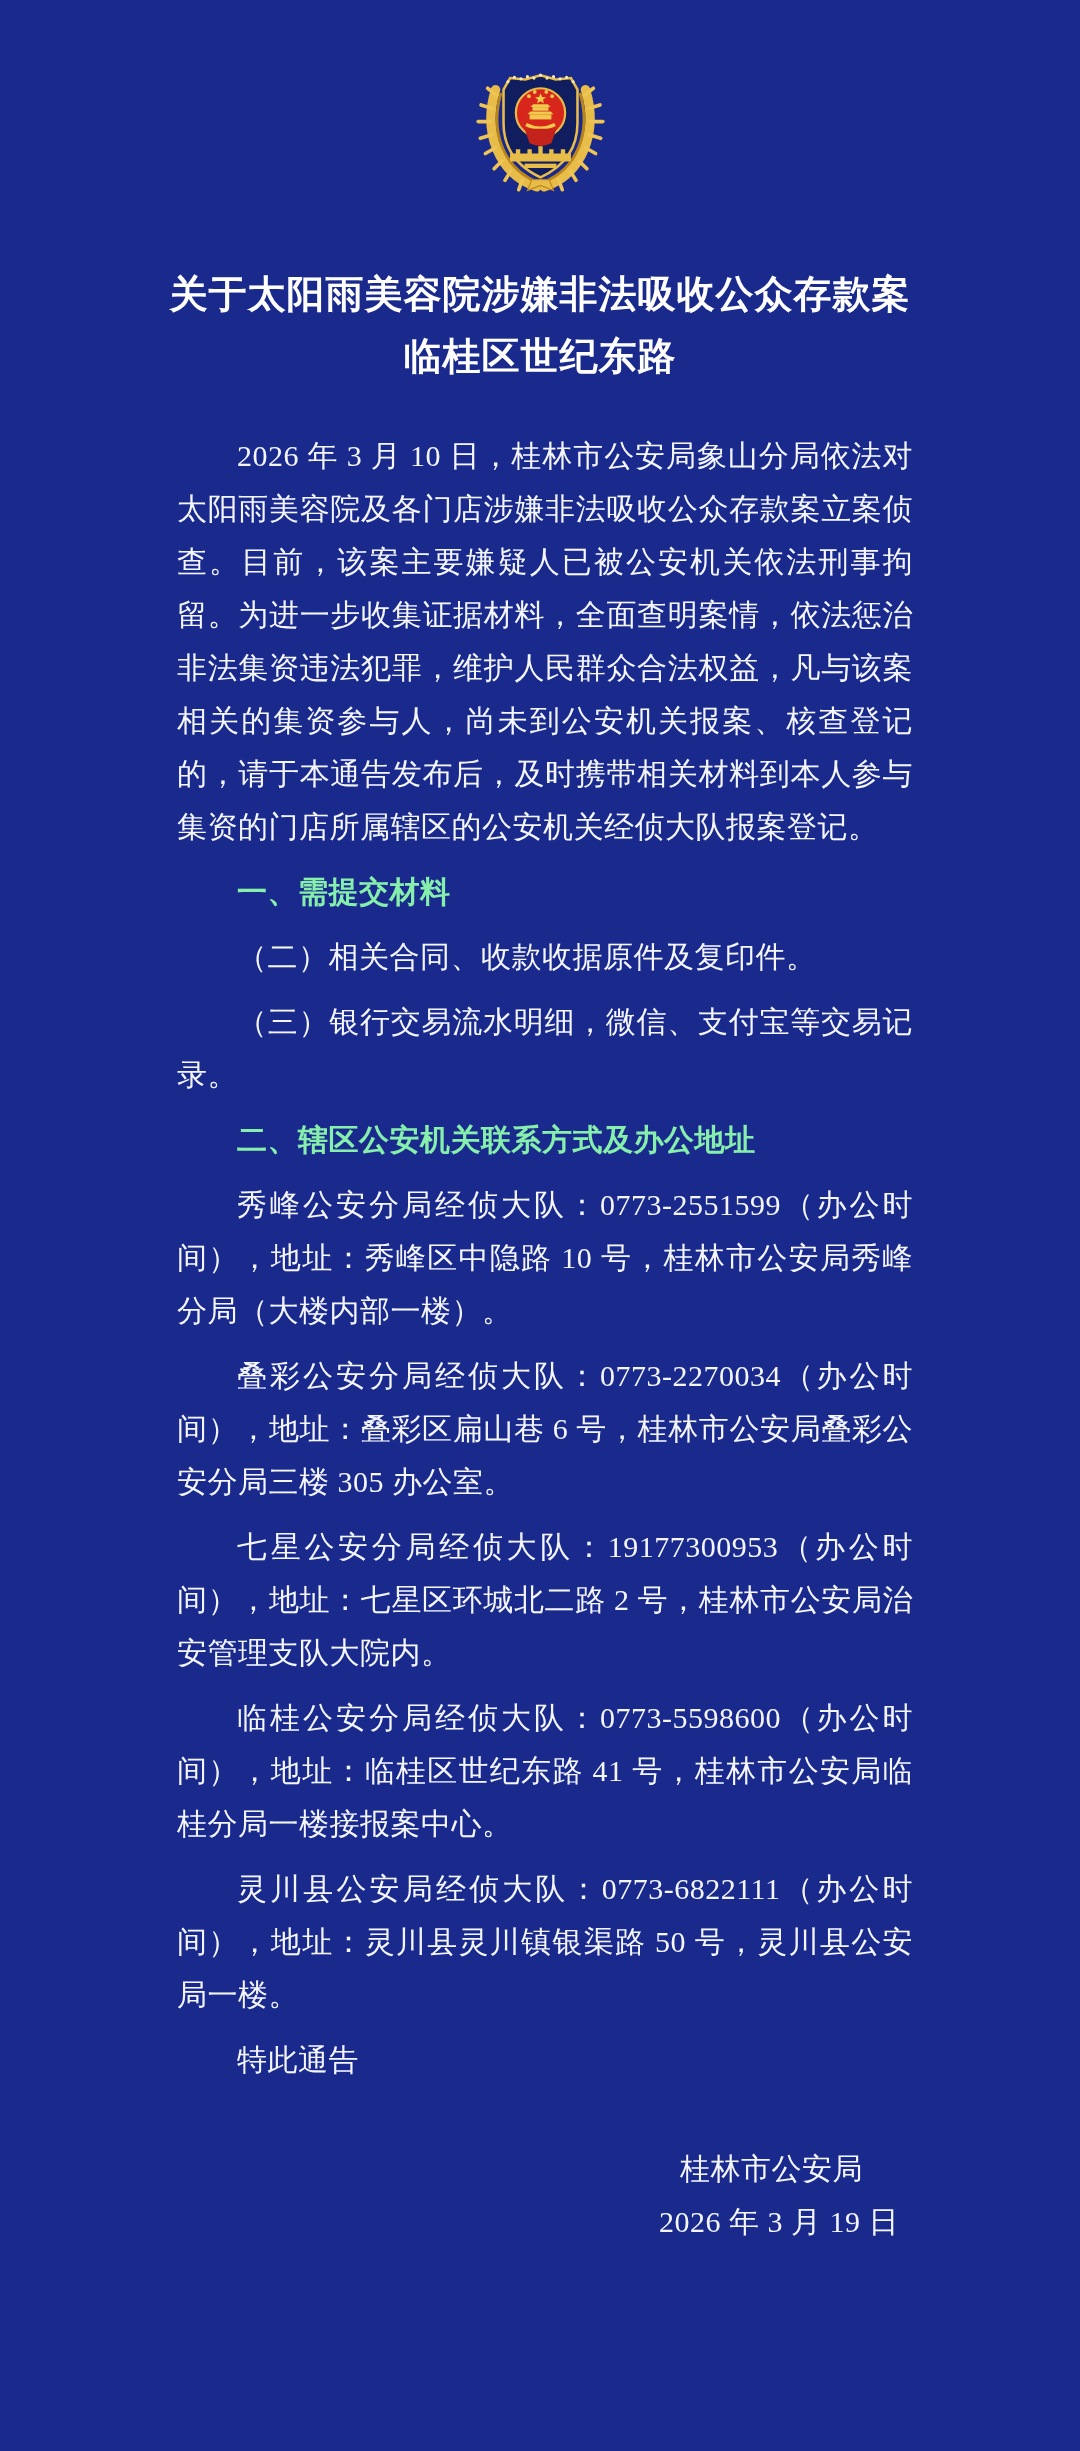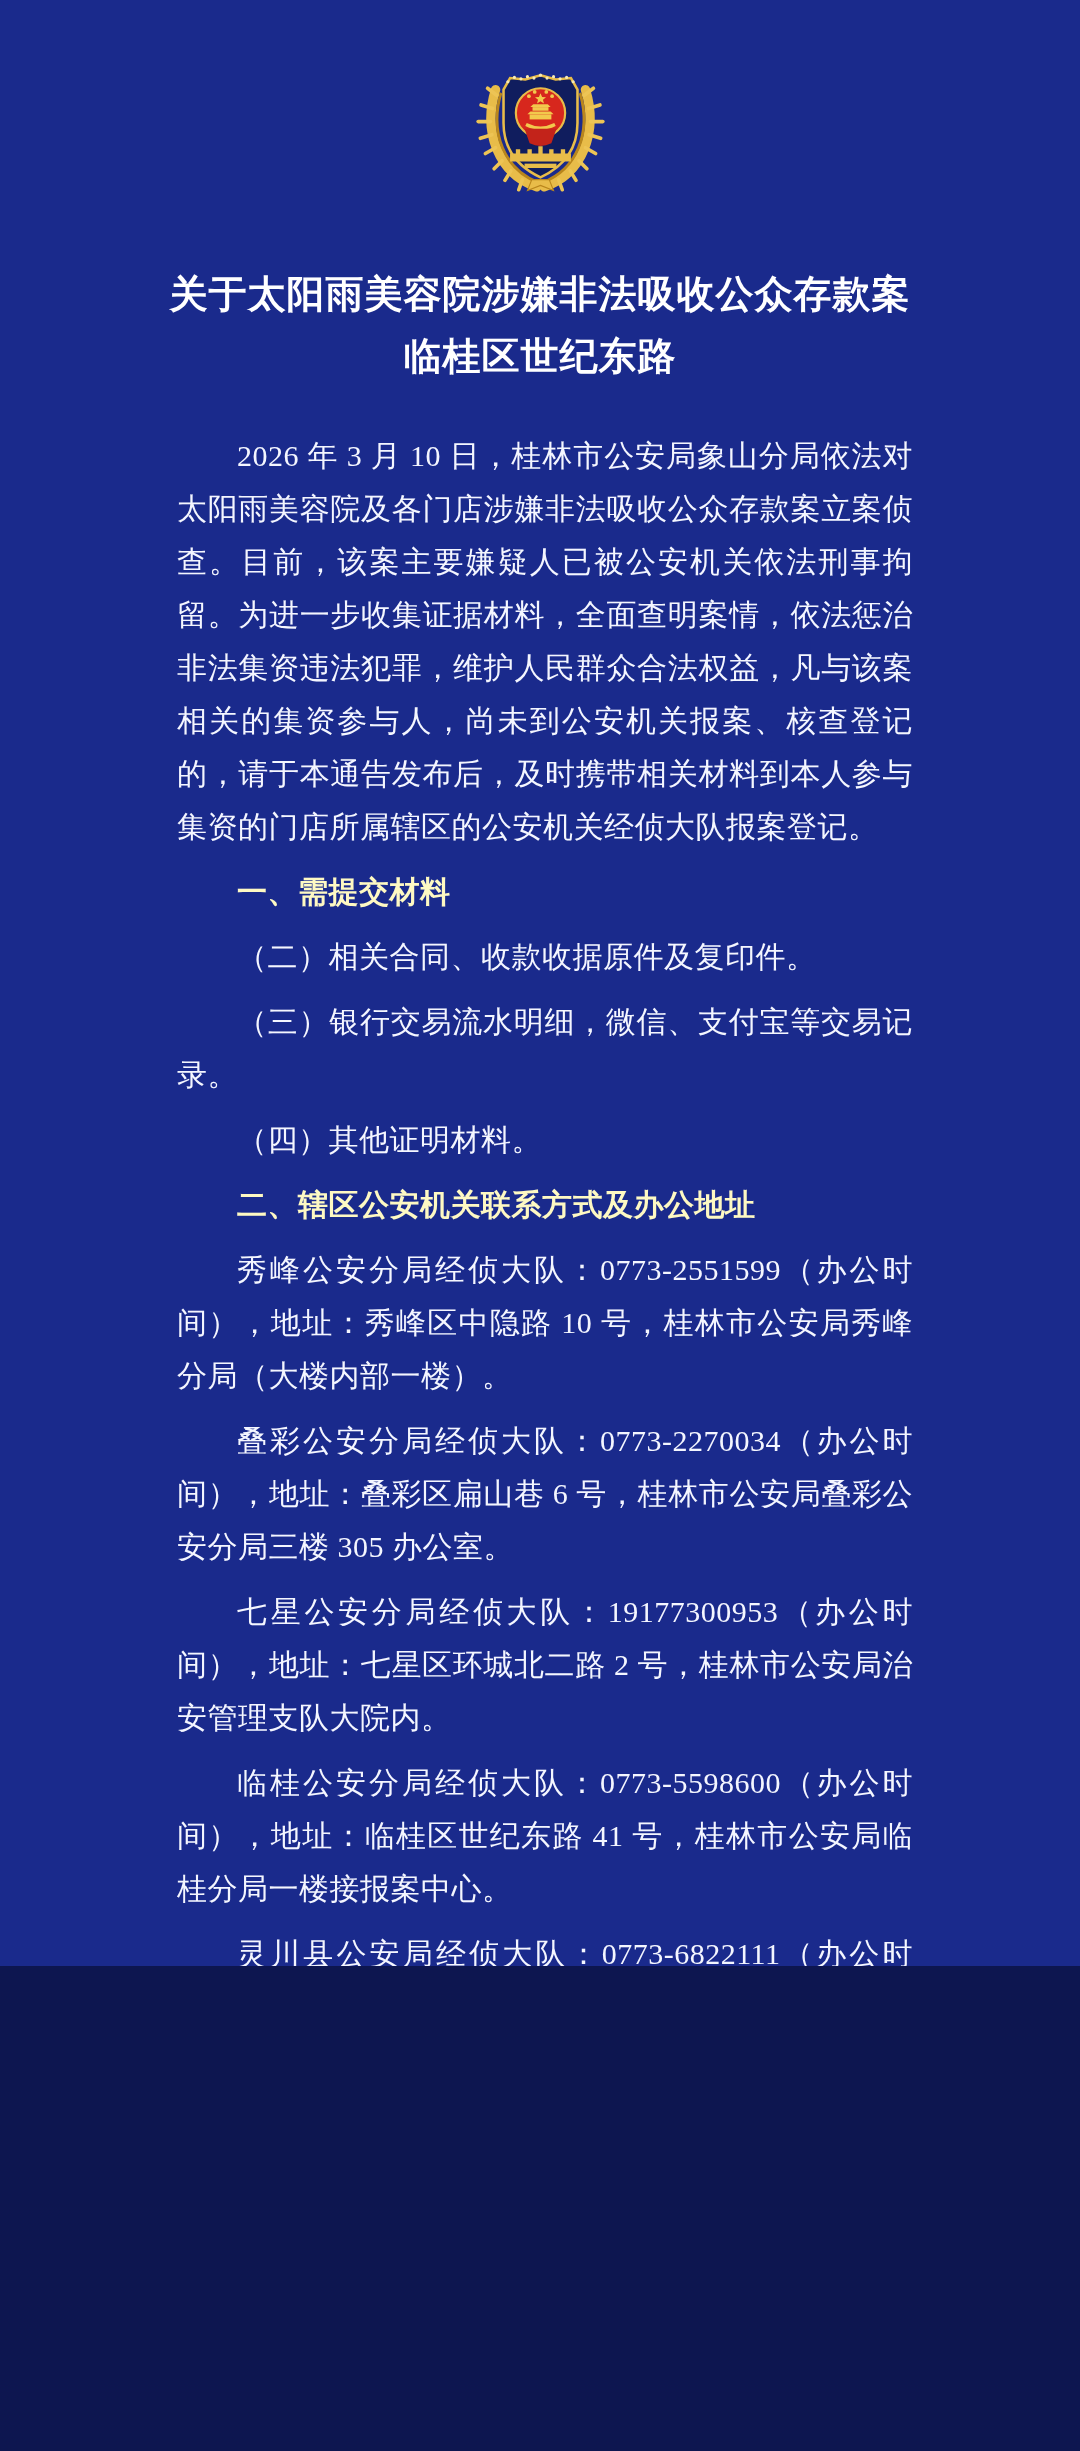--- a/index.html
+++ b/index.html
@@ -1,19 +1,19 @@
 <!DOCTYPE html>
 <html lang="zh"><head>
 <meta charset="utf-8">
 <style>
   html, body { margin: 0; padding: 0; background: #0d1650; }
   .page {
     position: relative;
     width: 1080px;
-    height: 1966px;
+    height: 2451px;
     margin: 0 auto;
     background: #1a2a8c;
     color: #f4f6ff;
     font-family: "Liberation Serif", "DejaVu Serif", serif;
     overflow: hidden;
   }
   .badge-wrap {
     width: 145px;
     height: 145px;
     margin: 52px auto 0;
@@ -36,21 +36,21 @@
     letter-spacing: 0.5px;
     text-align: justify;
     color: #f4f6ff;
   }
   .content p { margin: 12px; padding: 0; }
   .indent { text-indent: 2em; }
   .heading {
     font-family: "Liberation Sans", "DejaVu Sans", sans-serif;
     font-weight: bold;
     text-indent: 2em;
-    color: #fef9c3;
+    color: #86efac;
   }
   .signature {
     margin-top: 56px;
     text-align: right;
     padding-right: 26px;
   }
   .sig-org { padding-right: 36px; }
 </style>
 </head>
 <body>
@@ -134,21 +134,20 @@
     <div>关于太阳雨美容院涉嫌非法吸收公众存款案</div>
     <div>临桂区世纪东路</div>
   </div>
 
   <div class="content">
     <p class="indent">2026 年 3 月 10 日，桂林市公安局象山分局依法对太阳雨美容院及各门店涉嫌非法吸收公众存款案立案侦查。目前，该案主要嫌疑人已被公安机关依法刑事拘留。为进一步收集证据材料，全面查明案情，依法惩治非法集资违法犯罪，维护人民群众合法权益，凡与该案相关的集资参与人，尚未到公安机关报案、核查登记的，请于本通告发布后，及时携带相关材料到本人参与集资的门店所属辖区的公安机关经侦大队报案登记。</p>
 
     <p class="heading">一、需提交材料</p>
     <p class="indent">（二）相关合同、收款收据原件及复印件。</p>
     <p class="indent">（三）银行交易流水明细，微信、支付宝等交易记录。</p>
-    <p class="indent">（四）其他证明材料。</p>
 
     <p class="heading">二、辖区公安机关联系方式及办公地址</p>
     <p class="indent">秀峰公安分局经侦大队：0773-2551599（办公时间），地址：秀峰区中隐路 10 号，桂林市公安局秀峰分局（大楼内部一楼）。</p>
     <p class="indent">叠彩公安分局经侦大队：0773-2270034（办公时间），地址：叠彩区扁山巷 6 号，桂林市公安局叠彩公安分局三楼 305 办公室。</p>
     <p class="indent">七星公安分局经侦大队：19177300953（办公时间），地址：七星区环城北二路 2 号，桂林市公安局治安管理支队大院内。</p>
     <p class="indent">临桂公安分局经侦大队：0773-5598600（办公时间），地址：临桂区世纪东路 41 号，桂林市公安局临桂分局一楼接报案中心。</p>
     <p class="indent">灵川县公安局经侦大队：0773-6822111（办公时间），地址：灵川县灵川镇银渠路 50 号，灵川县公安局一楼。</p>
 
     <p class="indent">特此通告</p>
 

